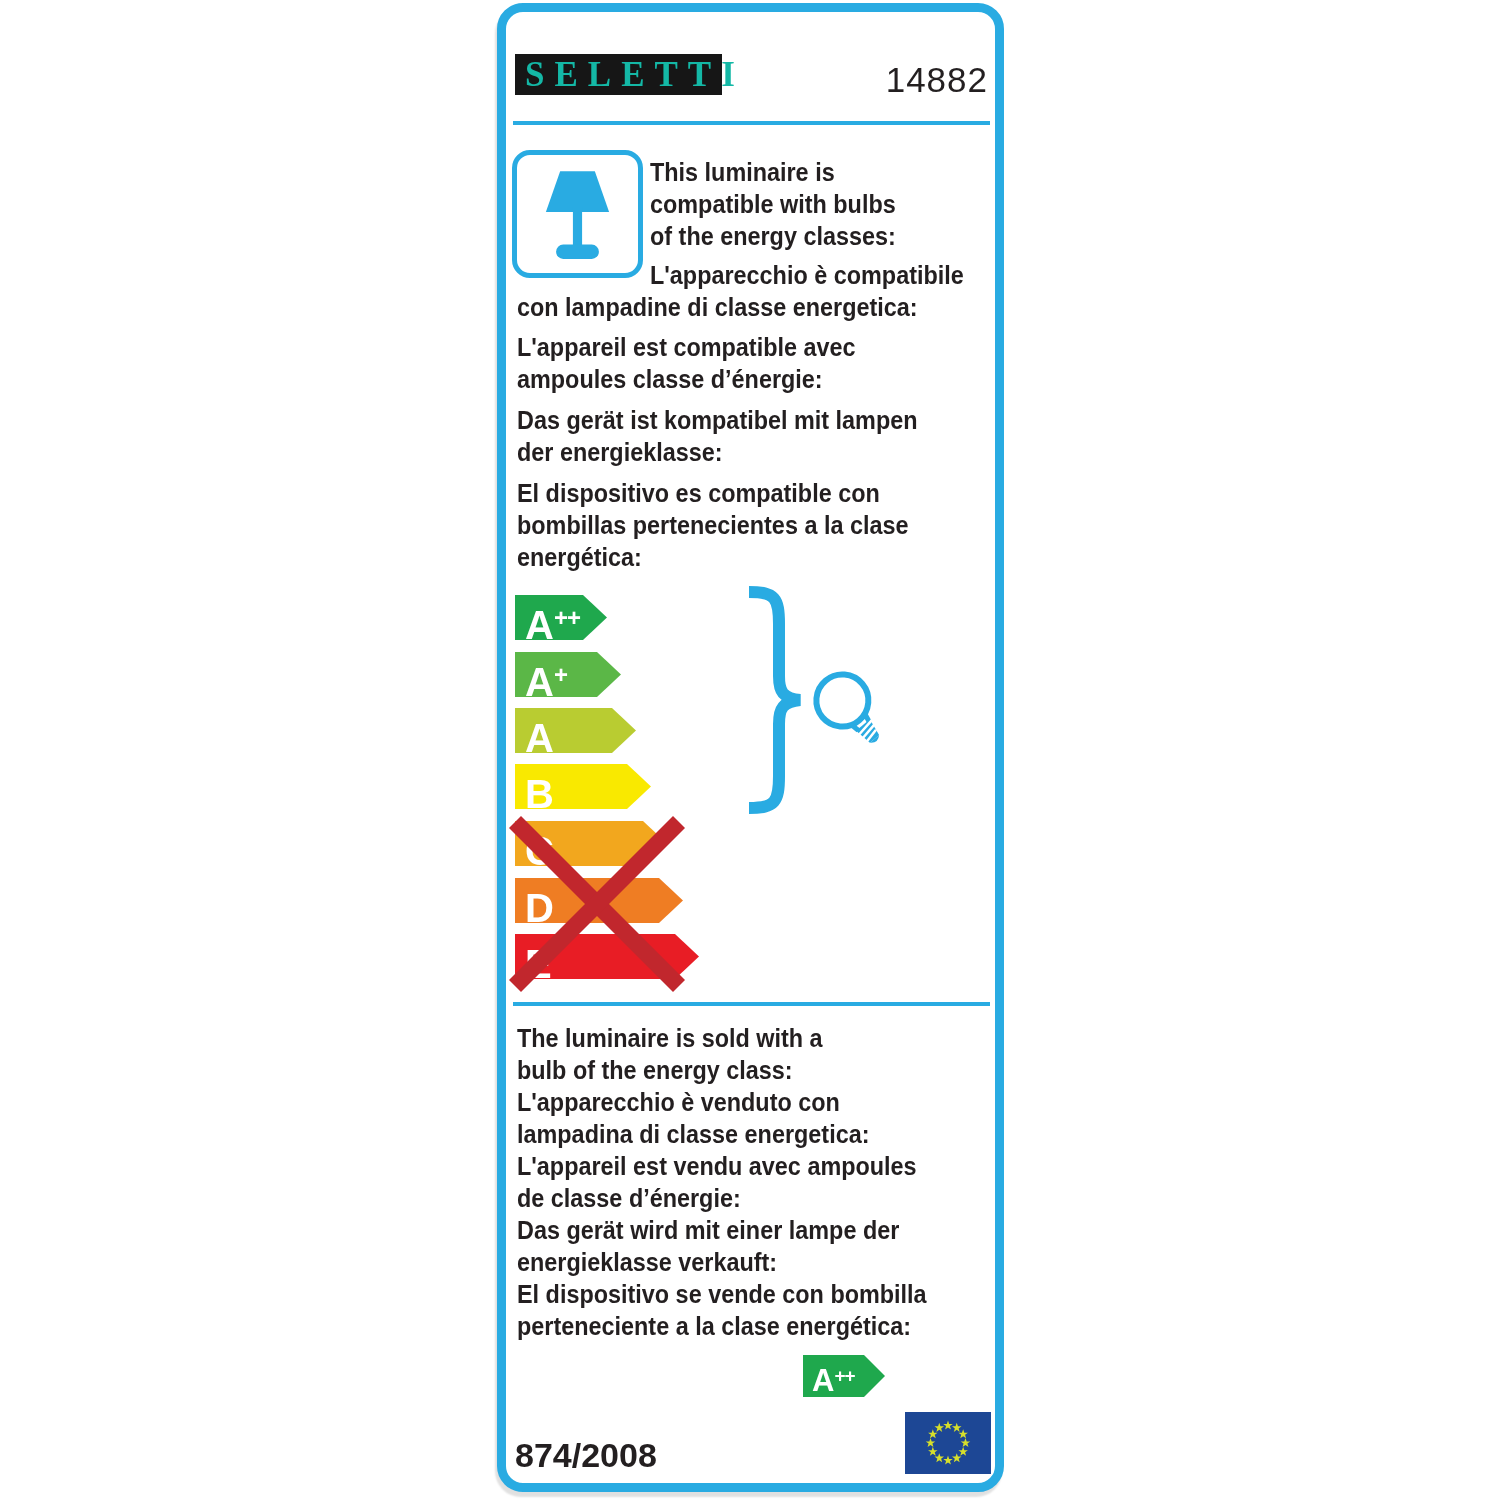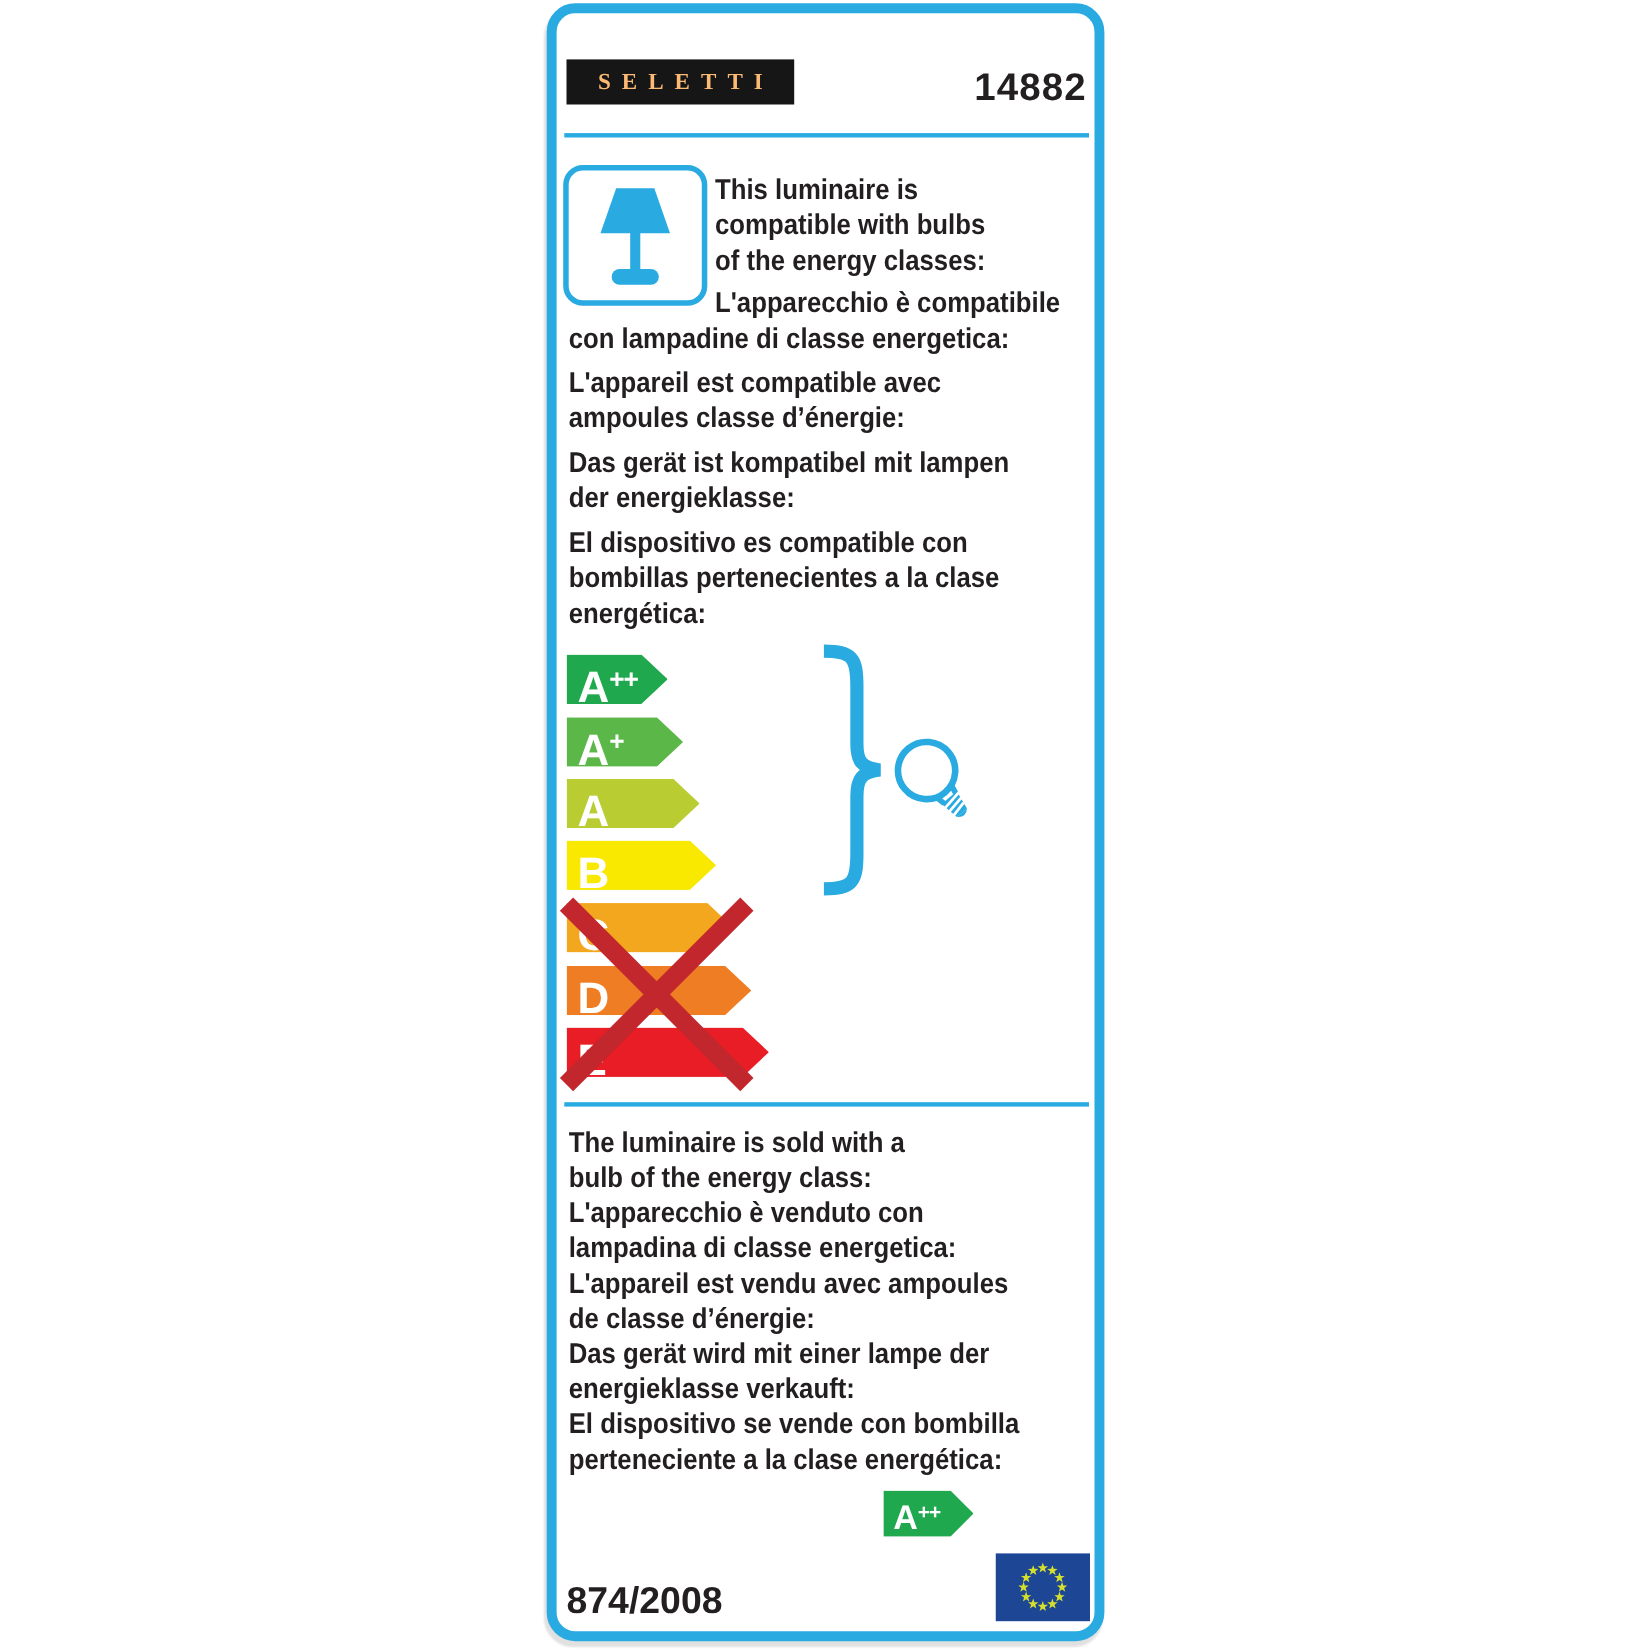--- a/index.html
+++ b/index.html
@@ -6,24 +6,24 @@
   body{width:1500px;height:1500px;position:relative;overflow:hidden;
        font-family:"Liberation Sans", sans-serif;color:#231f20;}
 
   .card{position:absolute;left:497px;top:3px;width:507px;height:1489px;
         box-sizing:border-box;border:9px solid #29abe2;border-radius:26px;
         background:#ffffff;box-shadow:-2px 5px 2px rgba(0,0,0,0.12);}
 
   .brand-box{position:absolute;left:9px;top:42px;width:207px;height:41px;
         background:#161616;text-align:center;}
   .brand-box span{font-family:"Liberation Serif", serif;font-weight:bold;
-        font-size:21px;line-height:41px;letter-spacing:10px;padding-left:10px;
-        color:#fdba74;display:inline-block;}
+        font-size:35px;line-height:41px;letter-spacing:10px;padding-left:10px;
+        color:#14b8a6;display:inline-block;}
 
-  .product-code{position:absolute;top:48px;right:7px;font-weight:bold;
+  .product-code{position:absolute;top:48px;right:7px;font-weight:normal;
         font-size:35px;letter-spacing:1px;text-align:center;}
 
   .rule{position:absolute;left:7px;width:477px;height:4px;}
   .rule-top{top:109px;}
   .rule-mid{top:990px;}
 
   .lamp-box{position:absolute;left:6px;top:138px;width:131px;height:128px;
         box-sizing:border-box;border:5px solid #29abe2;border-radius:18px;
         padding:8px;}
   .lamp-box svg{width:100%;height:100%;}

